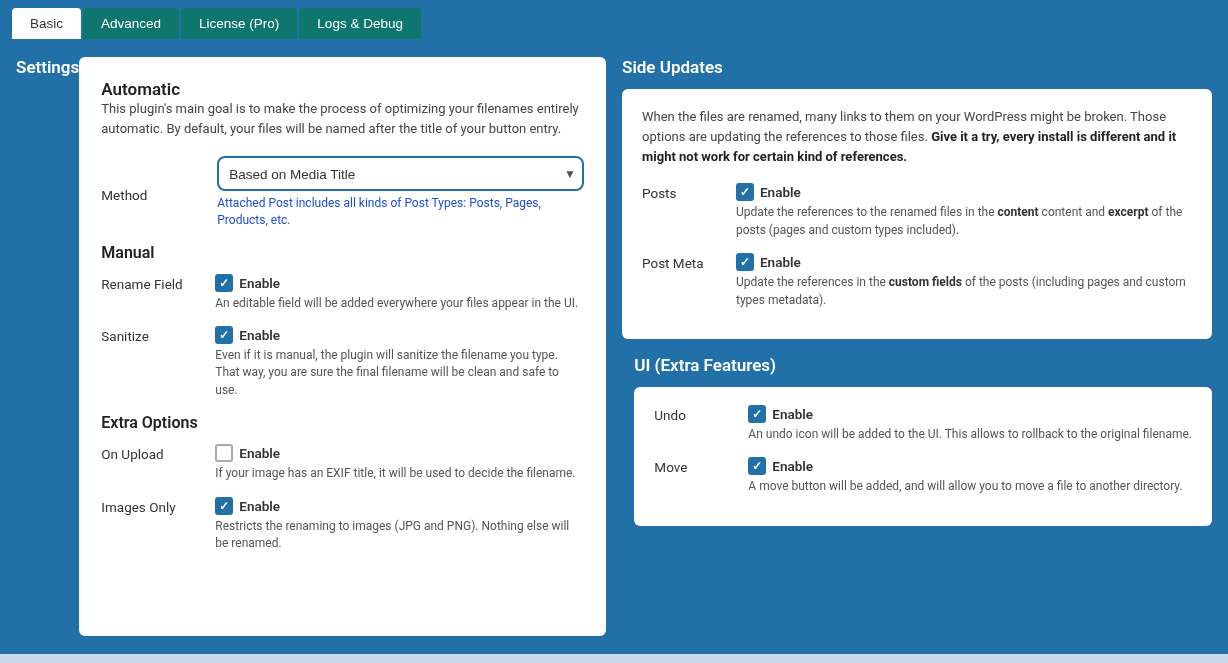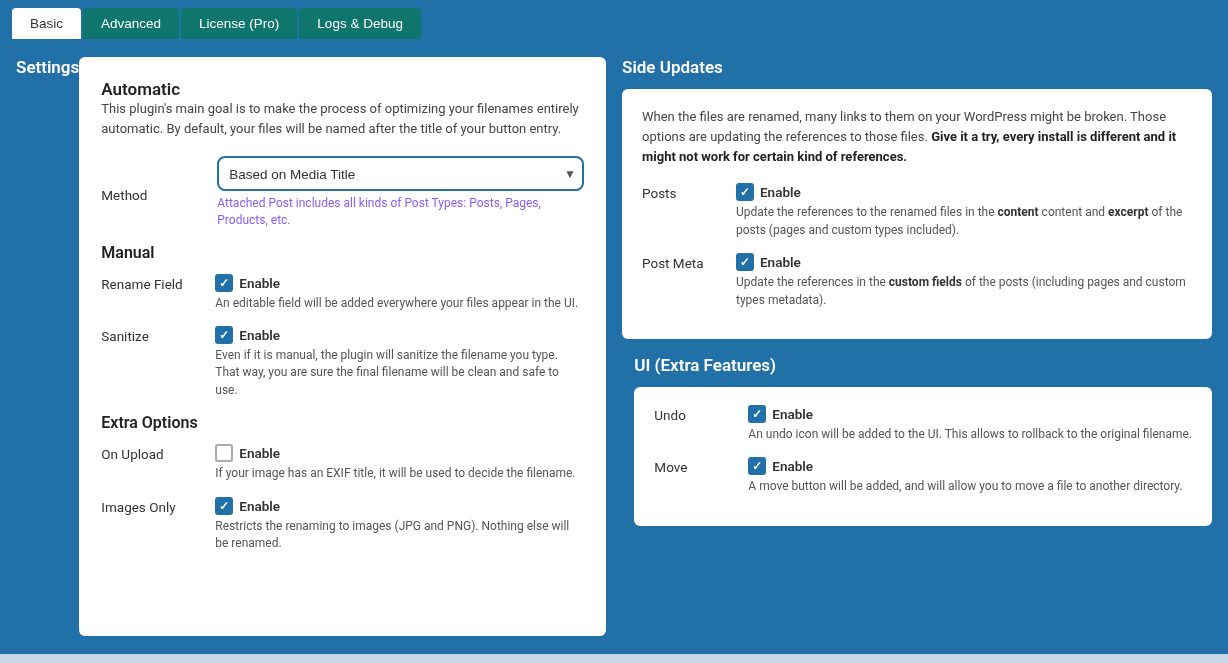--- a/index.html
+++ b/index.html
@@ -120,21 +120,21 @@
       right: 8px;
       top: 50%;
       transform: translateY(-50%);
       pointer-events: none;
       color: #555;
       font-size: 12px;
     }
 
     .field-hint {
       font-size: 12px;
-      color: #8b5cf6;
+      color: #1d4ed8;
       margin-top: 4px;
       line-height: 1.4;
     }
 
     .sub-heading {
       font-size: 16px;
       font-weight: 600;
       color: #222;
       margin: 10px 0 12px 0;
     }

